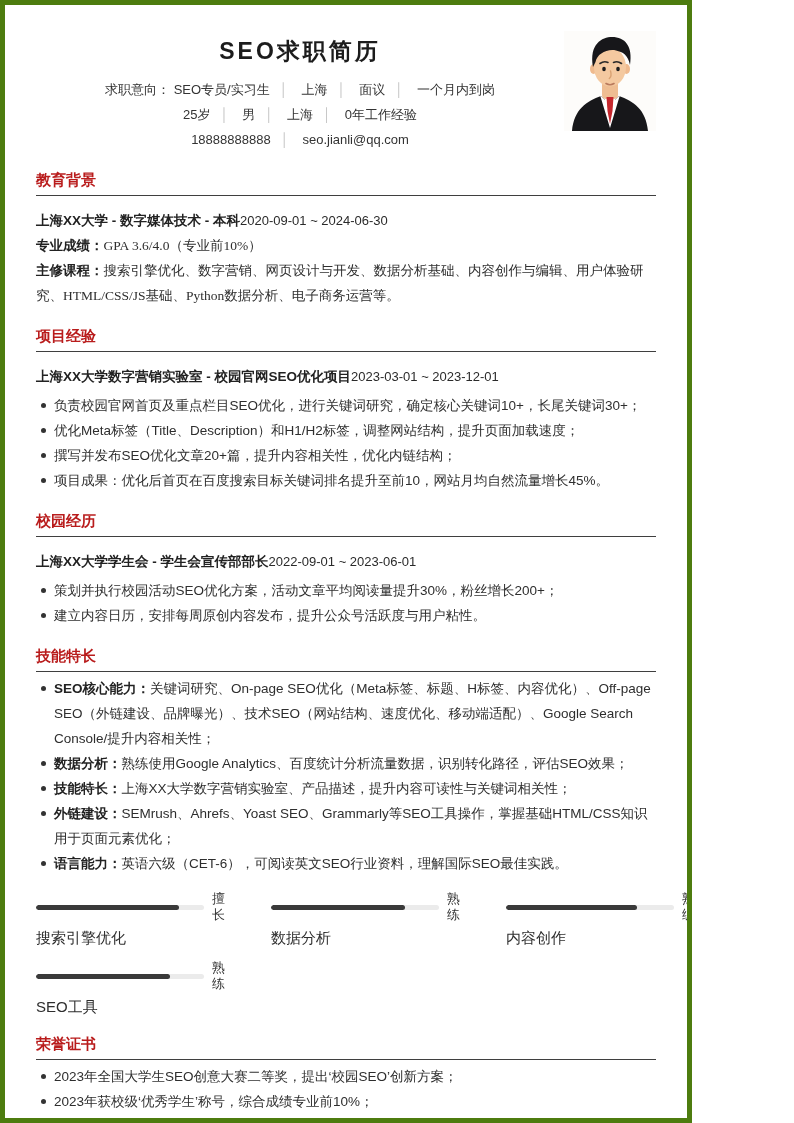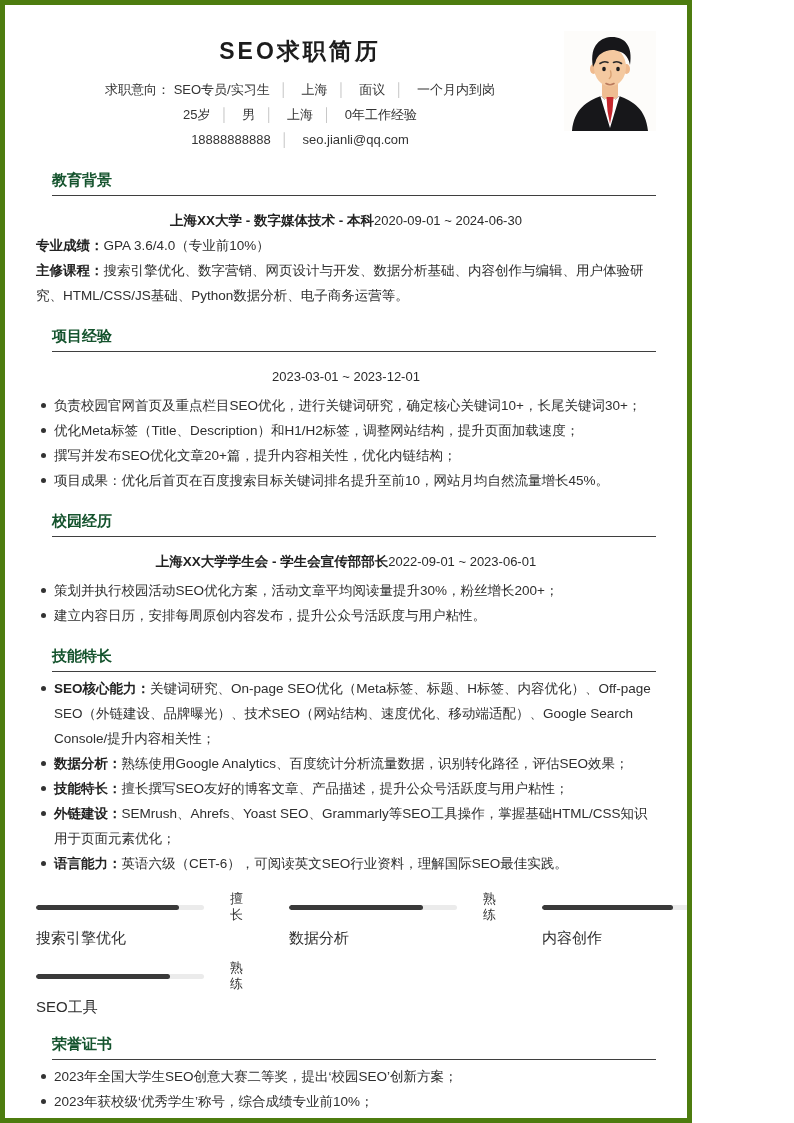--- a/index.html
+++ b/index.html
@@ -14,41 +14,41 @@
   .header { display:flex; align-items:flex-start; }
   .header-text { flex:1; text-align:center; padding-top:5px; }
   .resume-title { font-size:23px; font-weight:700; letter-spacing:3px; color:#1c1c1c; line-height:30px; margin-bottom:11px; }
   .info-line { font-size:13px; color:#333; line-height:25px; }
   .info-line .sep { color:#c4c4c4; margin:0 10px; font-weight:400; }
   .photo { width:92px; height:100px; flex:none; overflow:hidden; }
   .photo svg { display:block; width:92px; height:100px; }
   
   .section { margin-top:18px; }
   .section-heading {
-    font-size:15px; font-weight:700; color:#14532d; line-height:20px;
-    padding-bottom:5px; border-bottom:1px solid #3f3f3f;margin-left:16px;
-  }
-  .entry { display:flex; justify-content:center; align-items:baseline; margin-top:13px; line-height:24px; }
+    font-size:15px; font-weight:700; color:#b91c1c; line-height:20px;
+    padding-bottom:5px; border-bottom:1px solid #3f3f3f;
+  }
+  .entry { display:flex; justify-content:flex-start; align-items:baseline; margin-top:13px; line-height:24px; }
   .entry-title { font-size:13.5px; font-weight:700; color:#222; }
   .entry-date { font-size:13px; color:#2a2a2a; white-space:nowrap; }
-  .detail-row { font-size:13.5px; line-height:25px; color:#2e2e2e; }
+  .detail-row { font-size:13.5px; line-height:25px; color:#2e2e2e;font-family:Liberation Serif, serif; }
   .detail-row b { color:#222; }
   ul.bullets { list-style:none; margin-top:4px; }
   ul.bullets li {
     position:relative; padding-left:18px;
     font-size:13.5px; line-height:25px; color:#2e2e2e;
   }
   ul.bullets li::before {
     content:""; position:absolute; left:5px; top:10px;
     width:5px; height:5px; border-radius:50%; background:#333;
   }
   ul.bullets li b { color:#222; }
   
   .bars-grid { display:grid; grid-template-columns:repeat(3,1fr); column-gap:46px; row-gap:13px; margin-top:15px; }
-  .bar-row { display:flex; align-items:center; gap:26px; }
+  .bar-row { display:flex; align-items:center; gap:8px; }
   .bar-track { width:168px; height:5px; background:#ebebeb; border-radius:3px; overflow:hidden; flex:none; }
   .bar-fill { height:100%; background:#3a3a3a; border-radius:3px; }
   .bar-level { font-size:13px; color:#333; line-height:16px; }
   .bar-name { font-size:15px; color:#2e2e2e; margin-top:6px; line-height:18px; }
   
   .badges { display:flex; gap:17px; margin-top:15px; }
   .badge {
     display:inline-flex; align-items:center; justify-content:center;
     height:28px; padding:0 27px; border:1px solid #c6c6c6; border-radius:999px;
     font-size:13px; color:#2b2b2b; white-space:nowrap; background:#fff;
@@ -122,20 +122,21 @@
       <b>专业成绩：</b><span>GPA 3.6/4.0（专业前10%）</span>
     </div>
     <div class="detail-row">
       <b>主修课程：</b><span>搜索引擎优化、数字营销、网页设计与开发、数据分析基础、内容创作与编辑、用户体验研究、HTML/CSS/JS基础、Python数据分析、电子商务运营等。</span>
     </div>
   </div>
 
   <div class="section">
     <div class="section-heading">项目经验</div>
     <div class="entry">
+      <span class="entry-title">上海XX大学数字营销实验室 - 校园官网SEO优化项目</span>
       <span class="entry-date">2023-03-01 ~ 2023-12-01</span>
     </div>
     <ul class="bullets">
       <li>负责校园官网首页及重点栏目SEO优化，进行关键词研究，确定核心关键词10+，长尾关键词30+；</li>
       <li>优化Meta标签（Title、Description）和H1/H2标签，调整网站结构，提升页面加载速度；</li>
       <li>撰写并发布SEO优化文章20+篇，提升内容相关性，优化内链结构；</li>
       <li>项目成果：优化后首页在百度搜索目标关键词排名提升至前10，网站月均自然流量增长45%。</li>
     </ul>
   </div>
 
@@ -149,21 +150,21 @@
       <li>策划并执行校园活动SEO优化方案，活动文章平均阅读量提升30%，粉丝增长200+；</li>
       <li>建立内容日历，安排每周原创内容发布，提升公众号活跃度与用户粘性。</li>
     </ul>
   </div>
 
   <div class="section">
     <div class="section-heading">技能特长</div>
     <ul class="bullets">
       <li><b>SEO核心能力：</b><span>关键词研究、On-page SEO优化（Meta标签、标题、H标签、内容优化）、Off-page SEO（外链建设、品牌曝光）、技术SEO（网站结构、速度优化、移动端适配）、Google Search Console/提升内容相关性；</span></li>
       <li><b>数据分析：</b><span>熟练使用Google Analytics、百度统计分析流量数据，识别转化路径，评估SEO效果；</span></li>
-      <li><b>技能特长：</b><span>擅长撰写SEO友好的博客文章、产品描述，提升公众号活跃度与用户粘性；</span></li>
+      <li><b>技能特长：</b><span>上海XX大学数字营销实验室、产品描述，提升内容可读性与关键词相关性；</span></li>
       <li><b>外链建设：</b><span>SEMrush、Ahrefs、Yoast SEO、Grammarly等SEO工具操作，掌握基础HTML/CSS知识用于页面元素优化；</span></li>
       <li><b>语言能力：</b><span>英语六级（CET-6），可阅读英文SEO行业资料，理解国际SEO最佳实践。</span></li>
     </ul>
     <div class="bars-grid">
       <div class="skill-bar">
         <div class="bar-row">
           <div class="bar-track">
               <div class="bar-fill" style="width: 85%;"></div>
             </div>
           <span class="bar-level">擅长</span>

